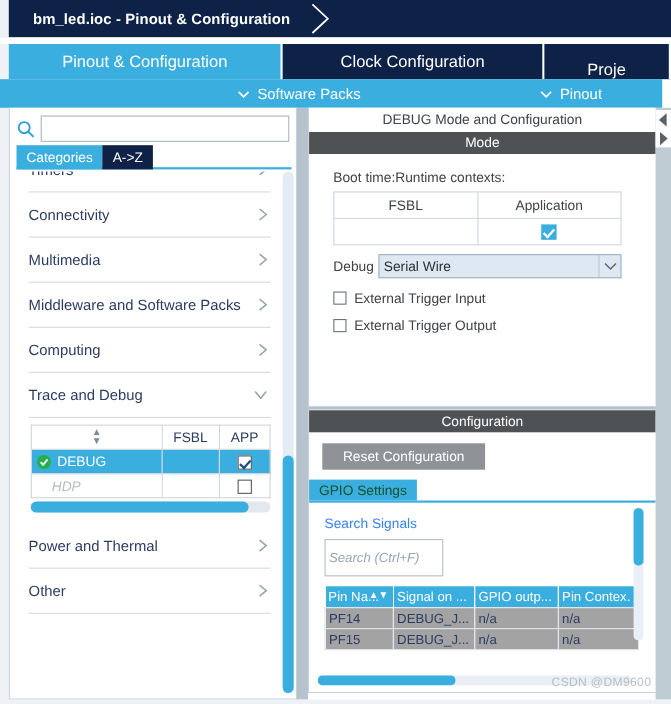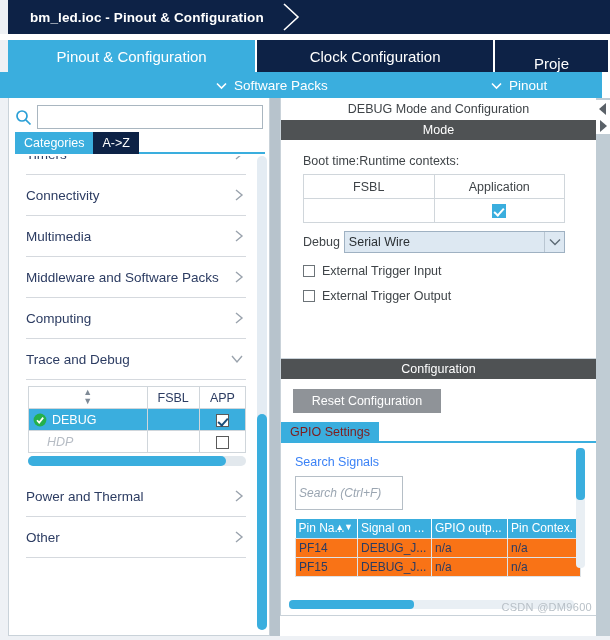--- a/index.html
+++ b/index.html
@@ -205,35 +205,35 @@
   .chkline {
     display:flex; align-items:center; gap: 7px; margin-top: 11px;
     font-size: 12.5px; color:#3f4448;
   }
   .chkbox-plain {
     width: 12px; height: 12px; border: 1px solid #6c7378; background:#fff;
     display:inline-block;
   }
 
   .rightpanel-bottom {
-    position:absolute; left: 280px; top: 358px; width: 316px; height: 258px;
+    position:absolute; left: 280px; top: 372px; width: 316px; height: 258px;
     background:#ffffff; border:1px solid #c9d2d9; border-right:none;
   }
   .reset-btn {
     margin: 10px 0 0 12px; width: 148px; height: 24px;
     background:#8f9398; color:#ffffff; font-size: 12.5px;
     display:flex; align-items:center; justify-content:center; border: none;
     font-family:"Liberation Sans", sans-serif;
   }
   .gpio-tabrow {
     margin-top: 9px; height: 21px; border-bottom: 2px solid #3aaede;
     display:flex;
   }
   .gpio-tab {
-    background:#3aaede; color:#7f1d1d; font-size:12.5px; padding: 0 9px;
+    background:#3aaede; color:#14532d; font-size:12.5px; padding: 0 9px;
     display:flex; align-items:center;
   }
   .gpio-body { position:relative; padding: 12px 0 0 14px; }
   .sig-label { font-size: 12.5px; color:#3b82f6; }
   .sig-input {
     margin-top: 7px; width: 108px; height: 20px; border:1px solid #b5bec6;
     font-family:"Liberation Sans", sans-serif; font-size: 12px;
     font-style: italic; color:#9aa5b1; padding: 16px 3px; outline:none; background:#fff;
   }
   .sig-input::placeholder { color:#9aa5b1; font-style: italic; }
@@ -242,21 +242,21 @@
     width: 285px; font-size: 12px;
   }
   .gpiotable th {
     background:#3aaede; color:#ffffff; font-weight:normal;
     height: 19px; border-right:1px solid #ffffff; text-align:left;
     padding: 0 3px; white-space:nowrap; overflow:hidden;
   }
   .gpiotable td {
     height: 19px; border:1px solid #dde2e6; color:#2c3c62;
     padding: 0 3px; white-space:nowrap; overflow:hidden;
-    background:#f97316;
+    background:#a3a3a3;
   }
   .th-sortable { position:relative; }
   .th-sortable .sortglyph2 {
     position:absolute; right: 4px; top: 3px; font-size: 9px; color:#ffffff;
   }
   .vscroll-gpio {
     position:absolute; right: 11px; top: 5px; width: 9px; height: 120px;
     background:#e9eff4; border-radius:4px;
   }
   .vscroll-gpio .thumb {

